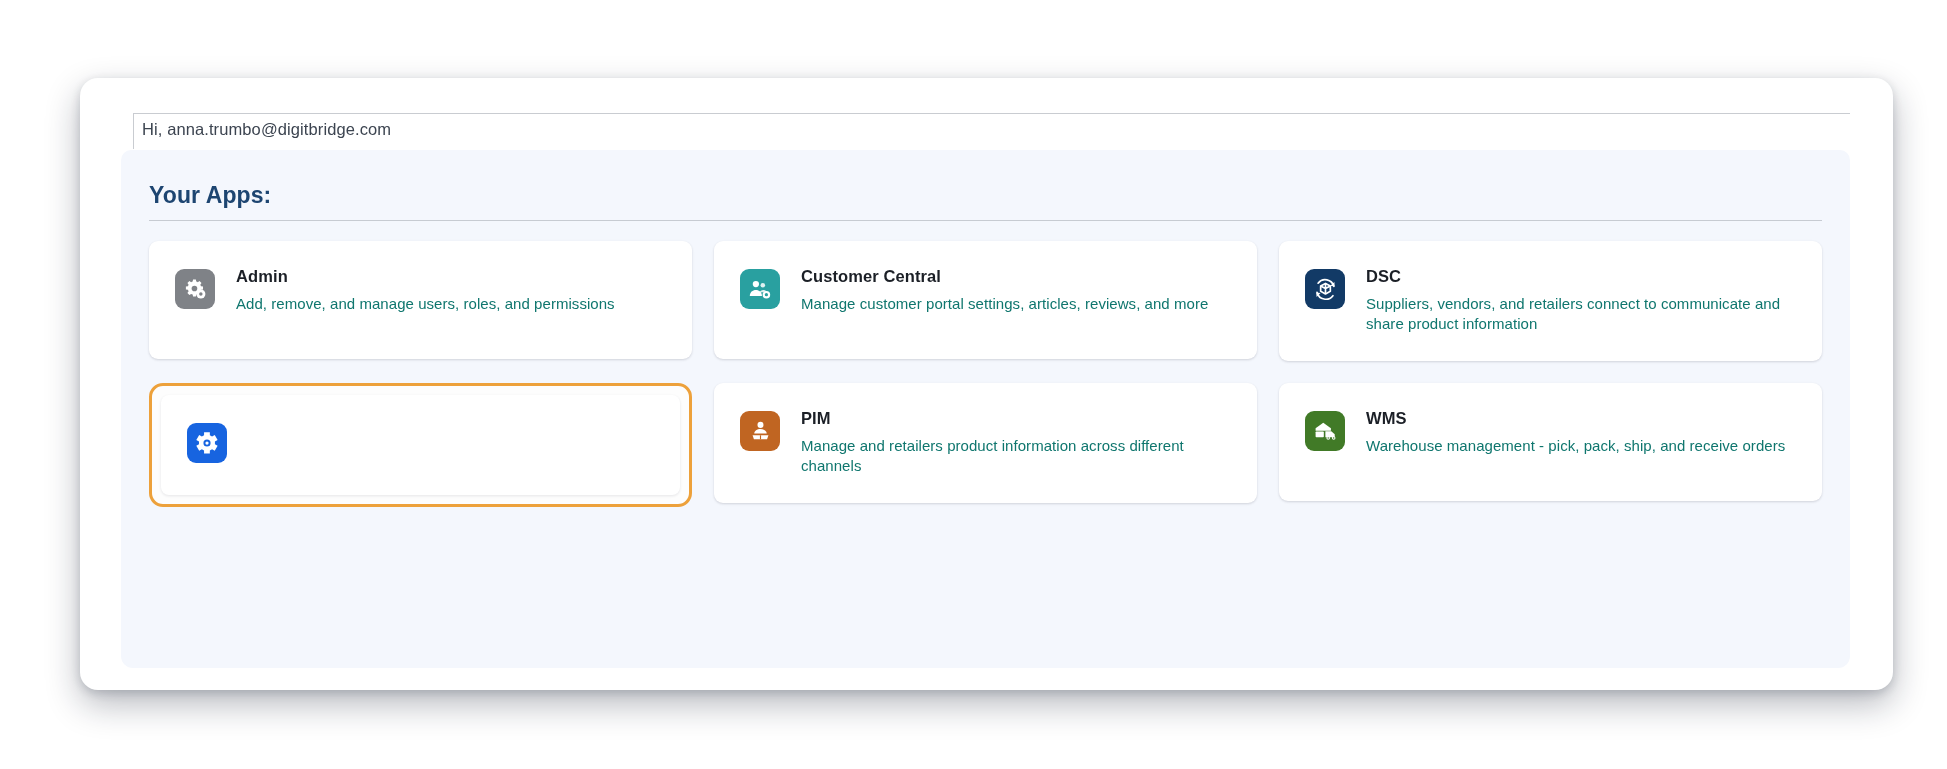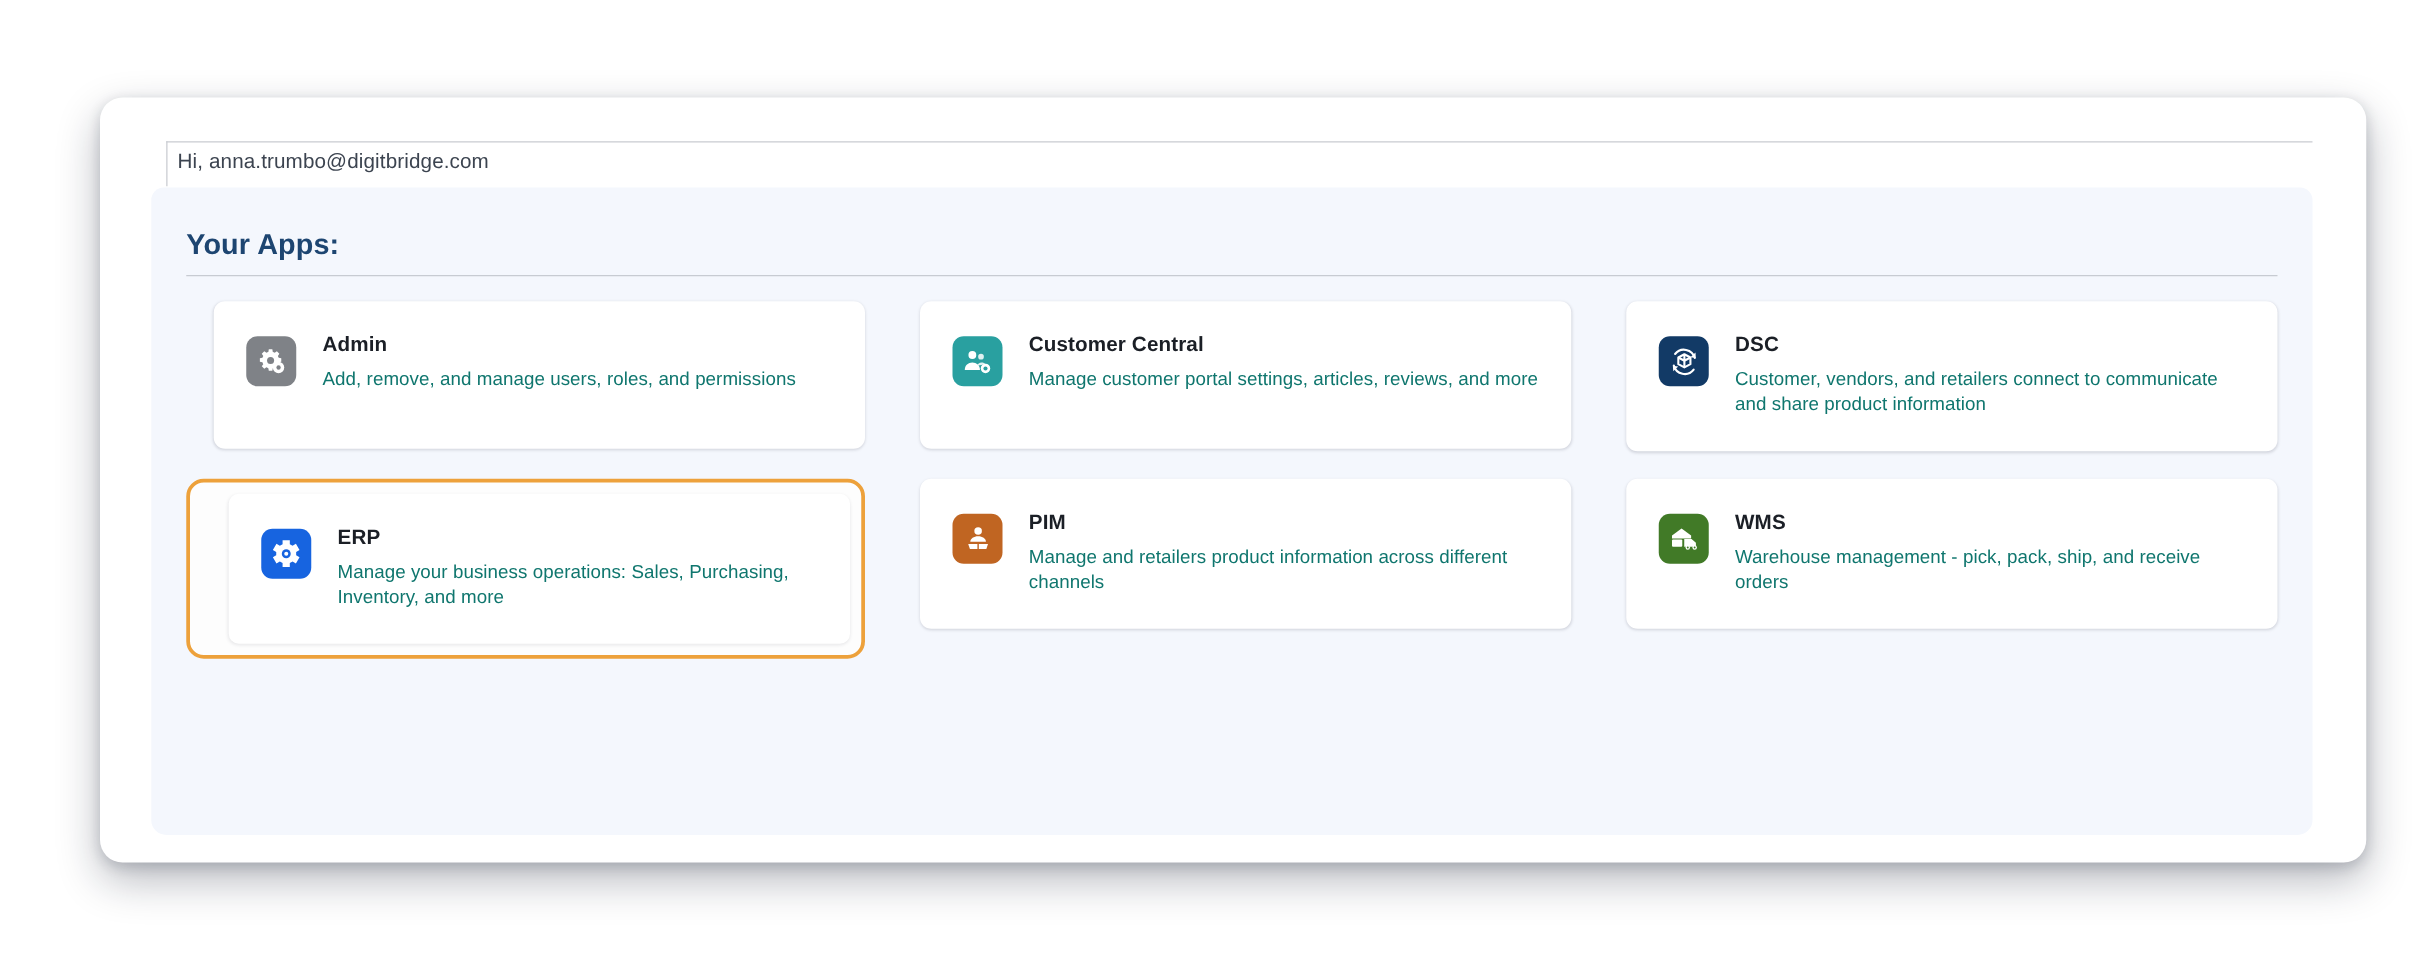--- a/index.html
+++ b/index.html
@@ -94,21 +94,20 @@
   .app-card {
     display: flex;
     align-items: flex-start;
     background: #ffffff;
     border-radius: 9px;
     min-height: 118px;
     padding: 26px 22px 26px 26px;
     box-shadow: 0 1px 3px rgba(16, 24, 40, 0.10),
                 0 1px 2px rgba(16, 24, 40, 0.06);
     cursor: pointer;
-    margin-left: 22px;
   }
 
   .app-slot.selected {
     padding: 9px;
     border: 3px solid #eda13b;
     border-radius: 14px;
     background: #fdfdfd;
   }
   .app-slot.selected .app-card {
     min-height: 100px;
@@ -205,36 +204,32 @@
         <path d="M19.4 9.2A8 8 0 0 0 5.4 6.4" stroke-linecap="round"></path>
         <path d="M4.5 14.6a8 8 0 0 0 14.1 2.9" stroke-linecap="round"></path>
         <path d="M19.9 5.4l.2 3.9-3.8-.6z" fill="white" stroke="none"></path>
         <path d="M4.1 18.6l-.3-3.9 3.8.5z" fill="white" stroke="none"></path>
         <path d="M12 6.6l4.3 2.3v4.7L12 15.9l-4.3-2.3V8.9z" stroke-linejoin="round"></path>
         <path d="M12 6.6v9.3M7.7 8.9L12 11.2l4.3-2.3" stroke-linejoin="round"></path>
       </svg>
               </div>
               <div class="app-text">
                 <div class="app-name">DSC</div>
-                <div class="app-desc">Customer, vendors, and retailers connect to communicate and share product information</div>
+                <div class="app-desc">Suppliers, vendors, and retailers connect to communicate and share product information</div>
               </div>
             </div>
           </div>
           <div class="app-slot selected">
             <div class="app-card">
               <div class="app-icon" style="background:#1764e0">
                 <svg width="26" height="26" viewBox="0 0 24 24" fill="white">
         <path d="M9.1 3.4h5.8v3.1l2.2 1.3 2.7-1.55 2.9 5.02-2.7 1.55v2.56l2.7 1.55-2.9 5.02-2.7-1.55-2.2 1.27v3.1H9.1v-3.1l-2.2-1.27-2.7 1.55-2.9-5.02 2.7-1.55v-2.56l-2.7-1.55 2.9-5.02 2.7 1.55L9.1 6.5z" transform="translate(0,-2) scale(0.92) translate(1,1)"></path>
         <circle cx="12" cy="12" r="3.3" fill="#1764e0"></circle>
         <circle cx="12" cy="12" r="1.5" fill="white"></circle>
       </svg>
-              </div>
-              <div class="app-text">
-                <div class="app-name">ERP</div>
-                <div class="app-desc">Manage your business operations: Sales, Purchasing, Inventory, and more</div>
               </div>
             </div>
           </div>
           <div class="app-slot">
             <div class="app-card">
               <div class="app-icon" style="background:#c06522">
                 <svg width="25" height="25" viewBox="0 0 24 24" fill="white">
         <circle cx="12" cy="6.6" r="2.9"></circle>
         <path d="M12 10.6c-3.3 0-6 1.9-6 4.2h12c0-2.3-2.7-4.2-6-4.2z"></path>
         <path d="M4.4 16.6h15.2l-1.3 3.8H5.7z"></path>

